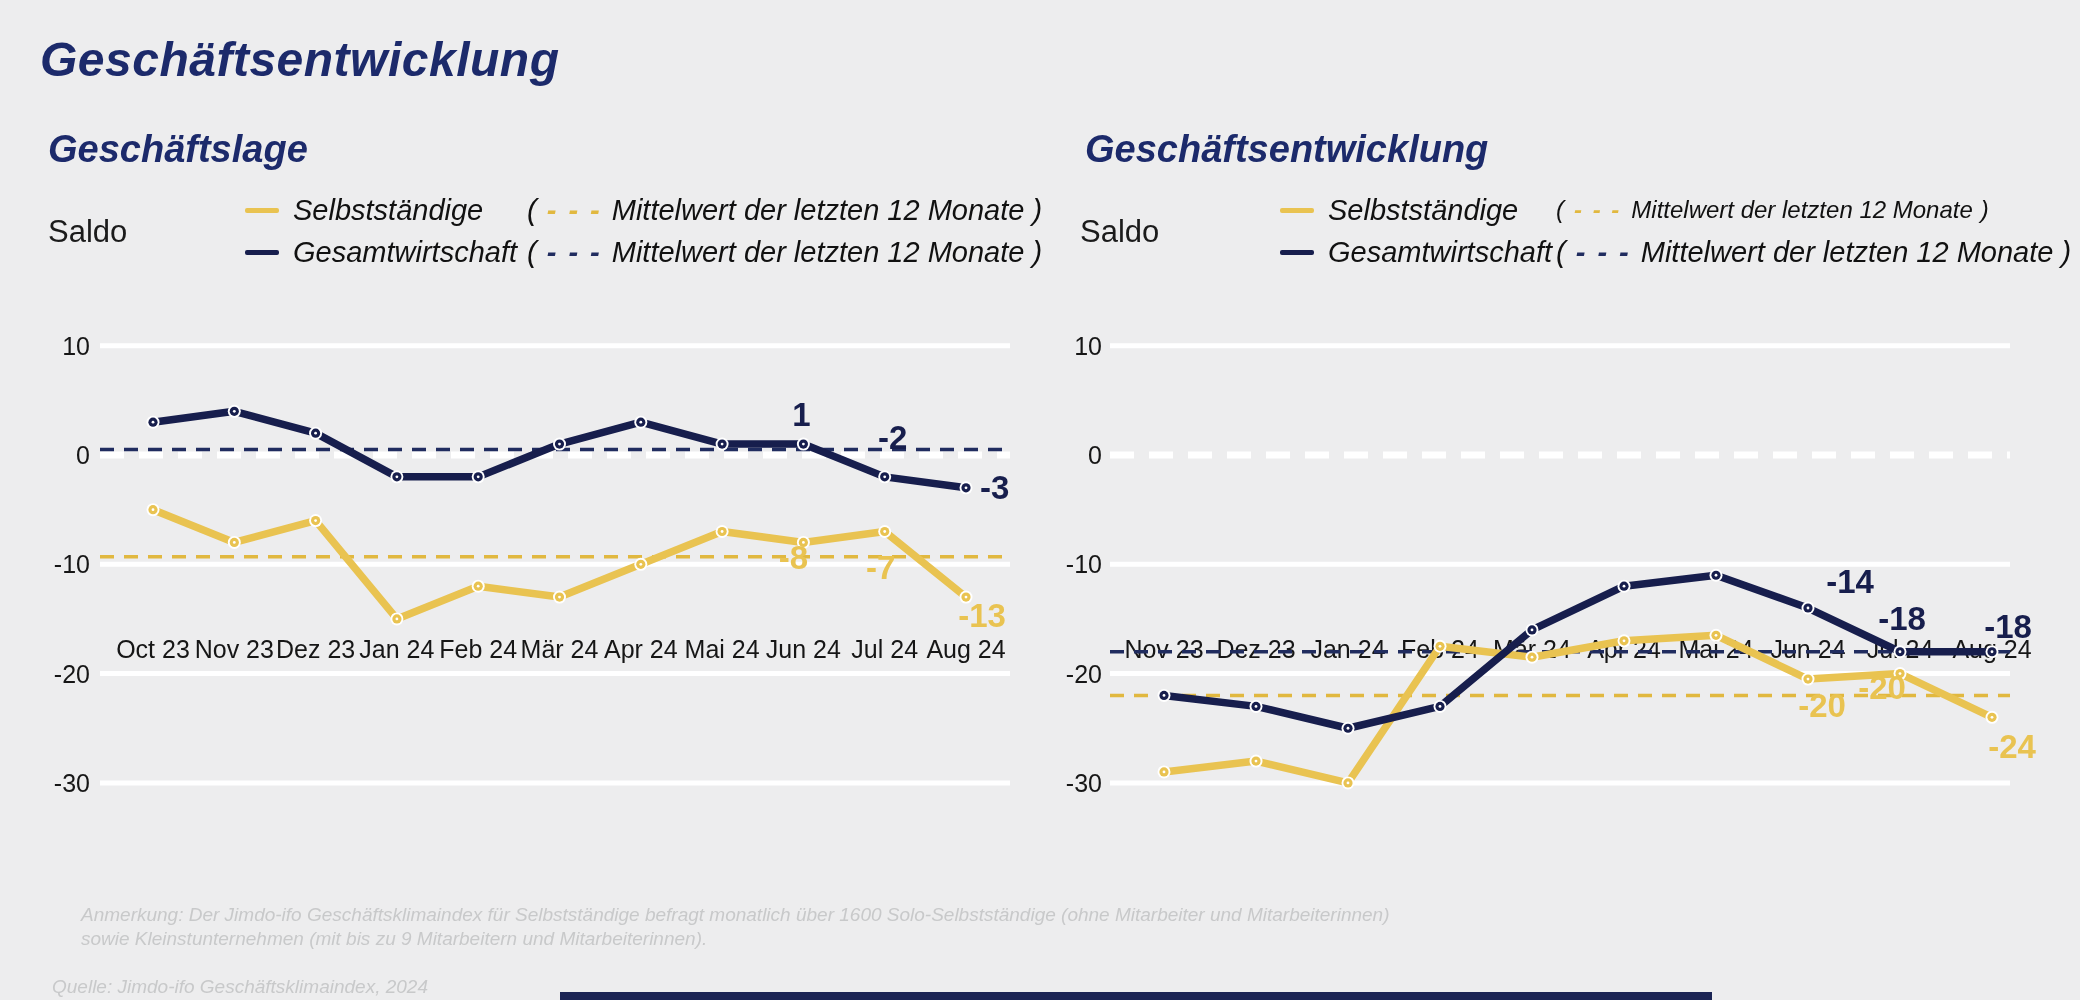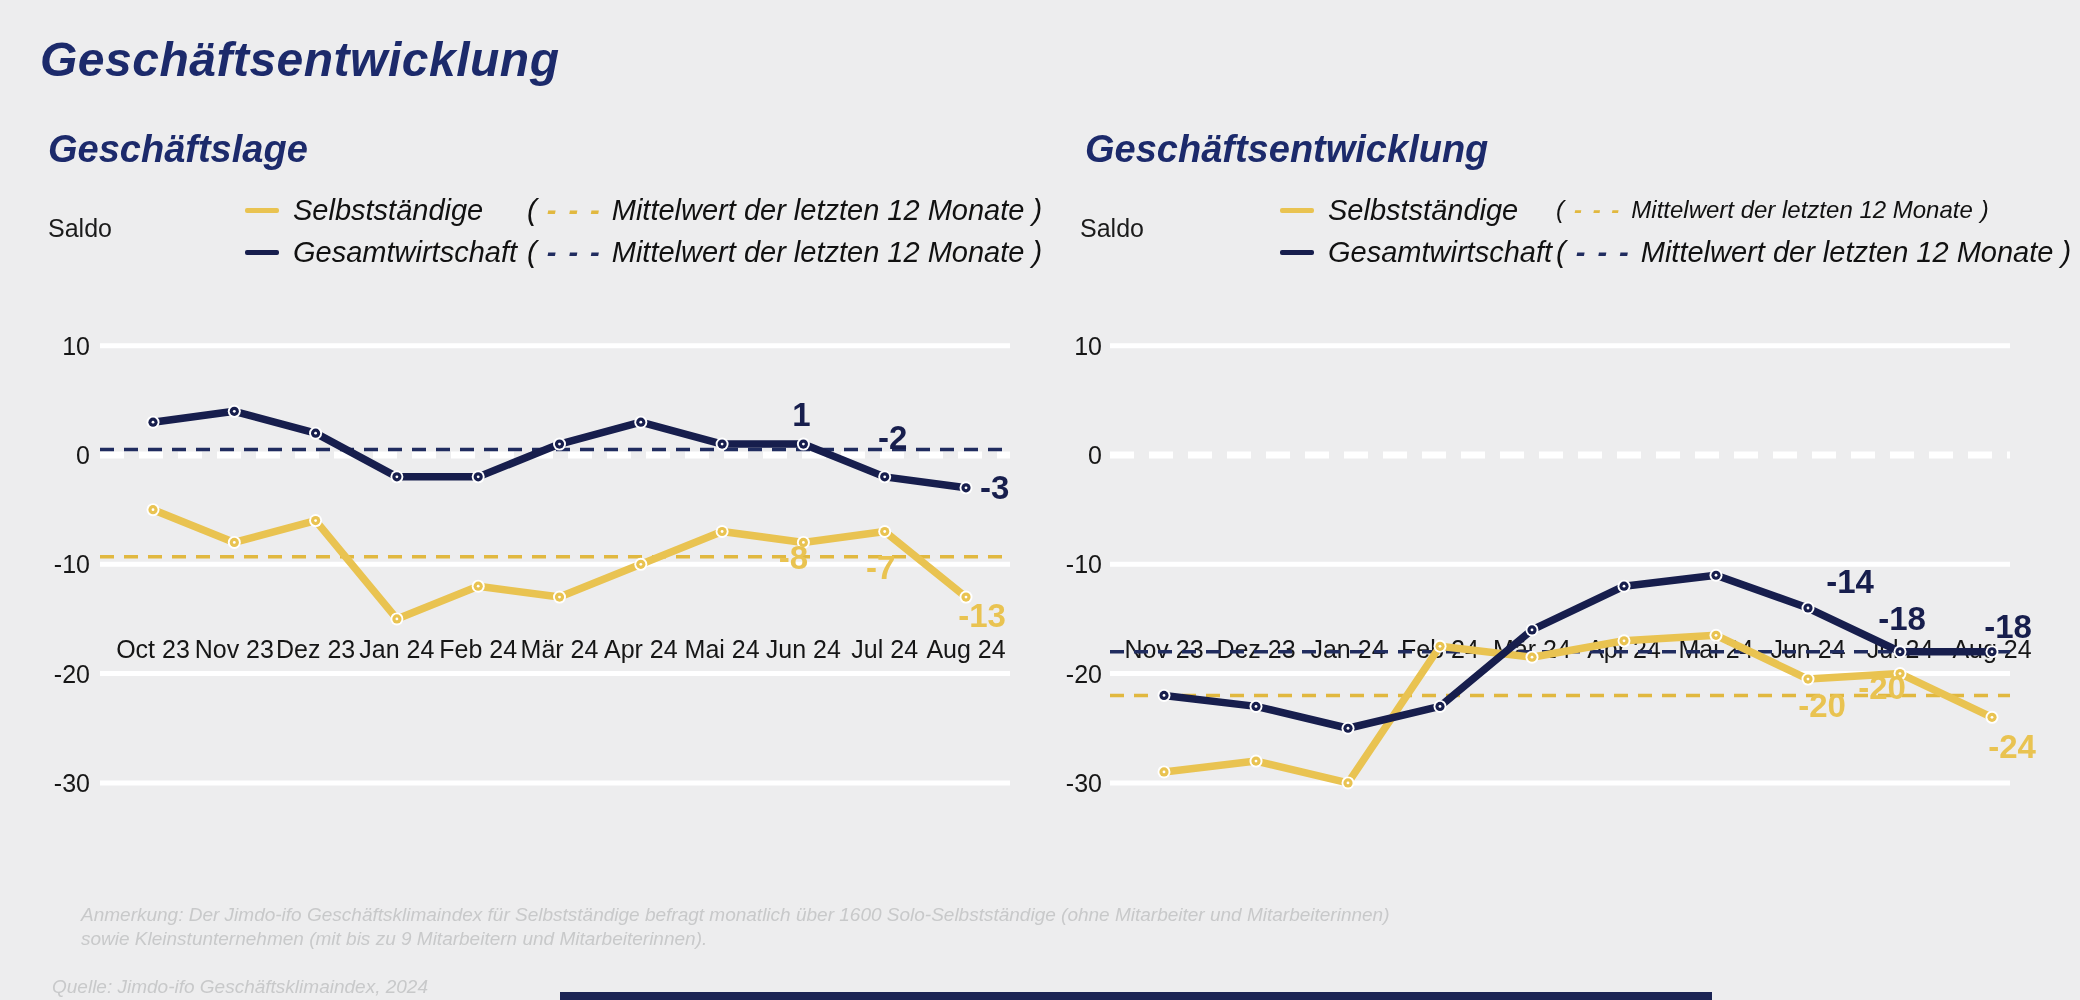--- a/index.html
+++ b/index.html
@@ -1,21 +1,21 @@
 <!DOCTYPE html>
 <html><head>
 <meta charset="utf-8">
 <style>
   html,body{margin:0;padding:0;}
   body{width:2080px;height:1000px;position:relative;background:#ededee;overflow:hidden;
        font-family:"Liberation Sans",sans-serif;}
   .abs{position:absolute;}
   .main-title{left:40px;top:26px;font-size:48px;font-weight:bold;font-style:italic;color:#1c2a6b;letter-spacing:0.5px;margin-top:6px;}
   .chart-title{top:128px;font-size:38px;font-weight:bold;font-style:italic;color:#1c2a6b;}
-  .saldo{top:214px;font-size:25px;color:#1b1b1b;}
+  .saldo{top:214px;font-size:31px;color:#1b1b1b;}
   .legend-row{position:absolute;display:flex;align-items:center;height:28px;}
   .swatch{display:inline-block;width:34px;height:5px;border-radius:2px;flex:0 0 auto;}
   .leg-name{font-size:29px;font-style:italic;color:#111;margin-left:14px;}
   .leg-paren{font-size:29px;font-style:italic;color:#111;display:flex;align-items:center;white-space:pre;}
   .leg-paren.small{font-size:24px;}
   .leg-dashes{font-weight:bold;letter-spacing:2px;margin:0 10px;}
   .footer-note{left:52px;font-size:19px;font-style:italic;color:#c8c9ca;margin-left:29px;}
   .footer-src{left:52px;font-size:19px;font-style:italic;color:#c8c9ca;}
   .bottom-bar{left:560px;top:992px;width:1152px;height:8px;background:#1b2454;}
   svg{position:absolute;left:0;top:0;font-family:"Liberation Sans",sans-serif;}

